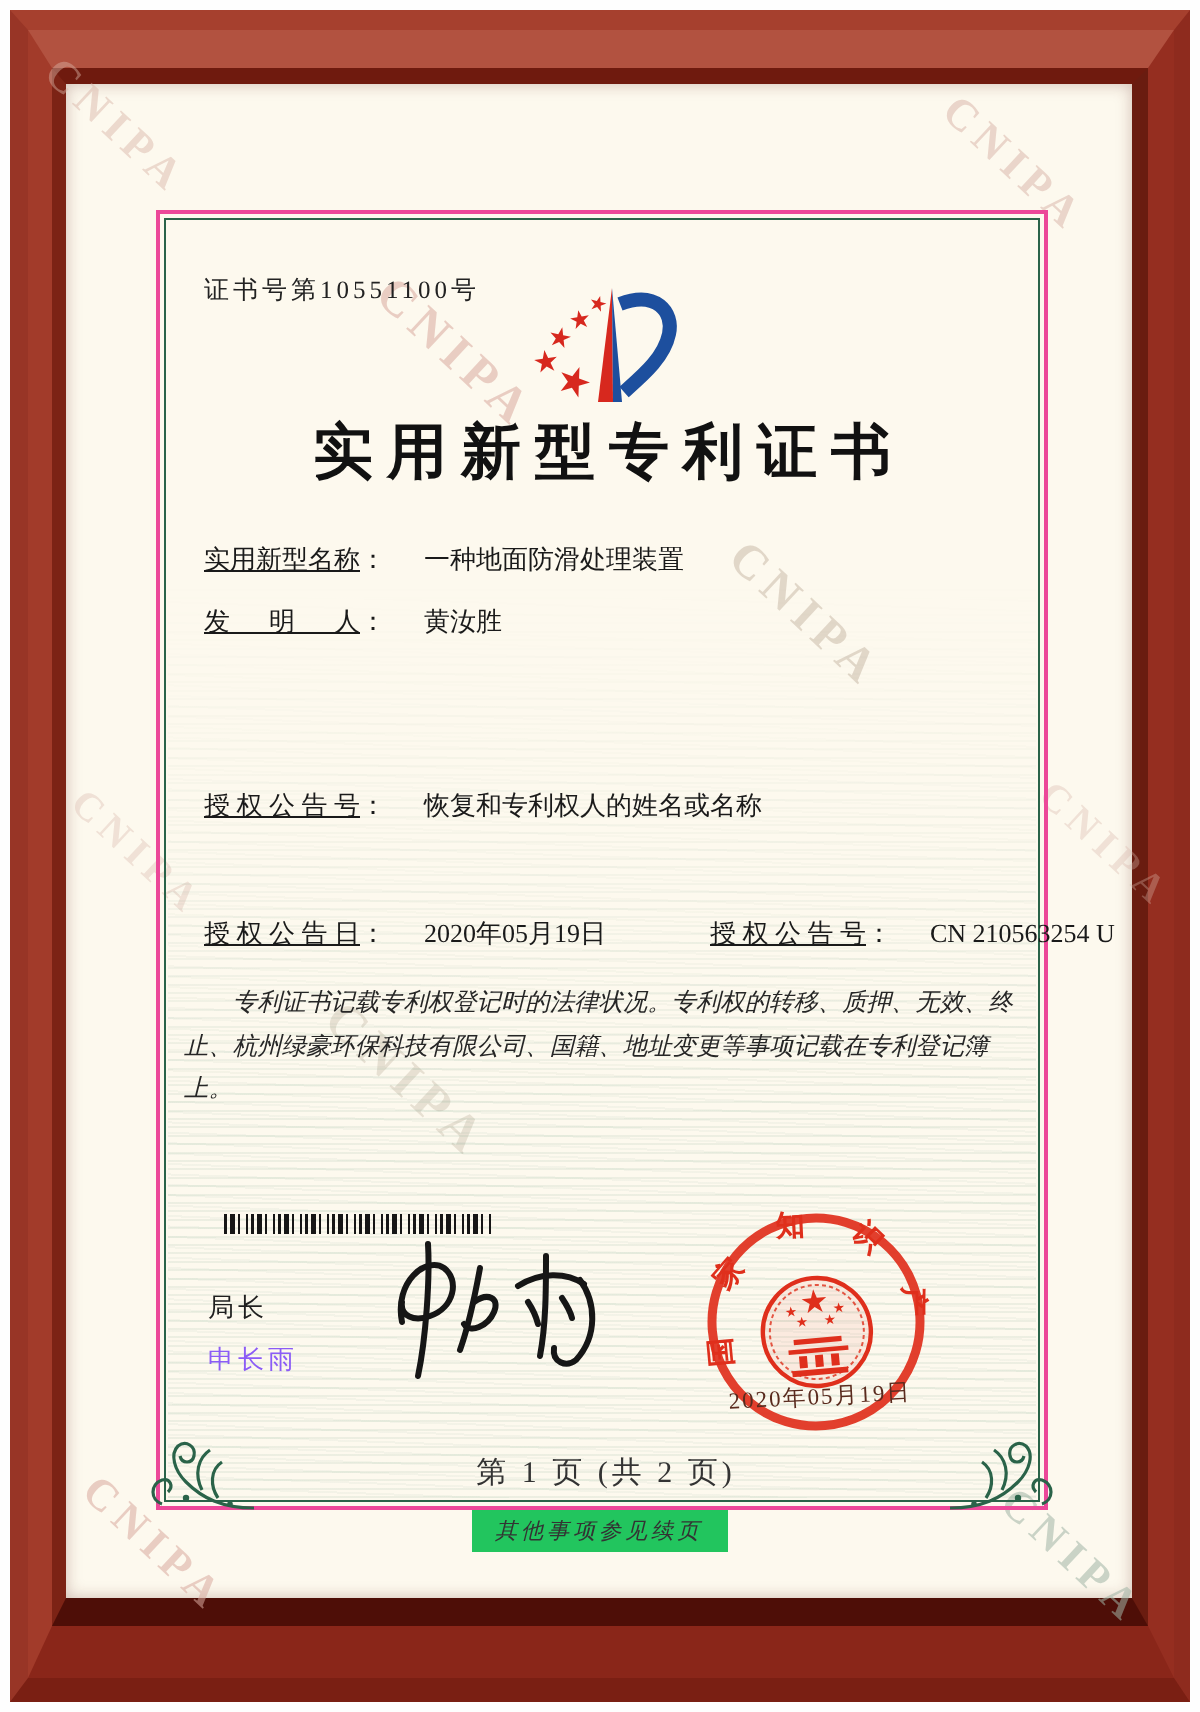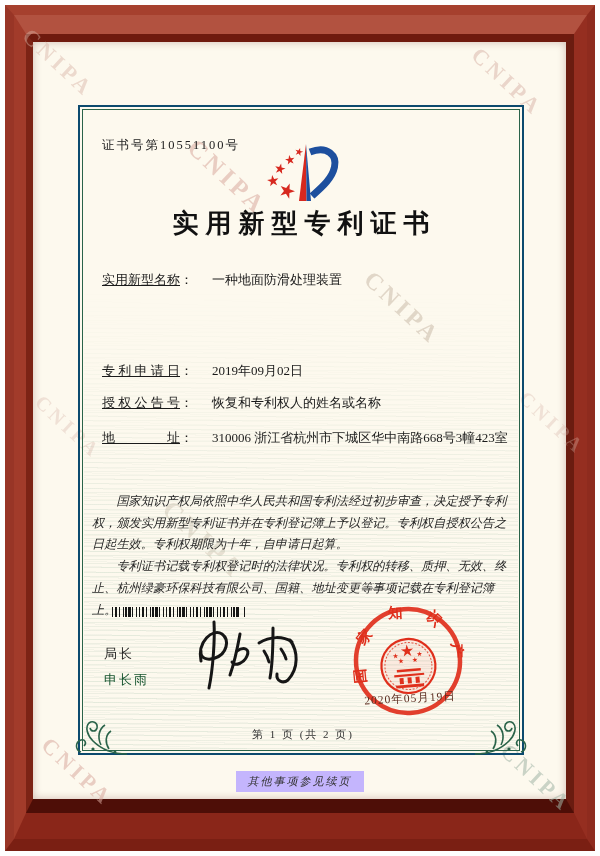--- a/index.html
+++ b/index.html
@@ -12,61 +12,61 @@
       border-color:#b25240 #952e20 #8a2619 #a23b2a;}
   .f3{position:absolute;inset:0;border-style:solid;border-width:8px 8px 14px 7px;
       border-color:#6f1a0e #6a1c10 #4e0e07 #7c2315;}
   .paper{position:absolute;inset:0;background:#fdf9ee;
          box-shadow:inset 0 0 8px rgba(90,30,20,.28);}
   
   .wm{position:absolute;font-weight:bold;letter-spacing:4px;white-space:nowrap;
       transform:translate(-50%,-50%) rotate(43deg);pointer-events:none;z-index:1;}
   
   .cert-border{position:absolute;left:45px;top:63px;width:442px;height:646px;
-      border:2px solid #0c4a6e;z-index:2;}
+      border:2px solid #ec4899;z-index:2;}
   .cert-border .inner-line{position:absolute;inset:2px;border:1px solid #2a6349;}
   .guilloche{position:absolute;inset:4px;
       background-image:
         repeating-linear-gradient(0deg, rgba(96,150,123,.10) 0 1px, transparent 1px 4.2px),
         repeating-linear-gradient(2deg, rgba(96,150,123,.06) 0 1px, transparent 1px 5.2px);
       -webkit-mask-image:linear-gradient(to bottom,transparent 0 28%,#000 70%);
       mask-image:linear-gradient(to bottom,transparent 0 28%,#000 70%);}
   
   .certno{position:absolute;left:22px;top:30px;font-size:12.5px;letter-spacing:2px;color:#222;}
   .logo{position:absolute;left:185px;top:36px;}
-  .title{position:absolute;left:0;right:0;top:99px;text-align:center;font-size:26px;
+  .title{position:absolute;left:0;right:0;top:99px;text-align:center;font-size:30px;
          font-weight:700;letter-spacing:7px;text-indent:7px;color:#111;}
   .frow{position:absolute;left:22px;right:10px;font-size:13px;color:#1a1a1a;white-space:nowrap;}
   .flabel{display:inline-block;width:78px;text-align:justify;text-align-last:justify;vertical-align:top;text-decoration:underline;}
   .fcolon{display:inline-block;width:13px;}
   .fvalue{margin-left:19px;}
   .pair2{position:absolute;left:253px;top:0;}
   .body-text{position:absolute;left:12px;top:384px;width:418px;font-size:12.2px;
              line-height:1.78;color:#262626;font-style:italic;}
   .body-text p{margin:0;text-indent:2em;}
   .barcode{position:absolute;left:32px;top:500px;width:134px;height:10px;
       background:repeating-linear-gradient(90deg,
         #161616 0 1.5px, transparent 1.5px 3px,
         #161616 3px 5.5px, transparent 5.5px 7px,
         #161616 7px 8px,  transparent 8px 11px,
         #161616 11px 12px, transparent 12px 13.5px);}
   .issuer-role{position:absolute;left:24px;top:538px;font-size:13px;letter-spacing:2px;color:#1f1f1f;text-align:right;}
-  .issuer-name{position:absolute;left:24px;top:564px;font-size:13px;letter-spacing:2px;color:#14532d;}
+  .issuer-name{position:absolute;left:24px;top:564px;font-size:13px;letter-spacing:2px;color:#8b5cf6;}
   .signature{position:absolute;left:105px;top:510px;}
   .seal{position:absolute;left:270px;top:496px;width:116px;height:116px;transform:rotate(-5deg);}
   .seal-date{position:absolute;left:272px;top:584px;width:116px;text-align:center;
              font-size:11.5px;color:#5a2b1e;transform:rotate(-3deg);letter-spacing:1px;}
   .page-info{position:absolute;left:4px;right:0;top:620px;text-align:center;
-             font-size:11px;letter-spacing:2px;color:#333;}
+             font-size:15px;letter-spacing:2px;color:#333;}
   .flourish{position:absolute;top:612px;}
   .flourish.left{left:-9px;}
   .flourish.right{right:-9px;transform:scaleX(-1);}
   .cont-note{position:absolute;left:50%;top:713px;transform:translateX(-50%);
-             background:#c4b5fd;padding:3px 12px;font-size:11px;font-style:italic;
-             color:#333;letter-spacing:2px;z-index:3;white-space:nowrap;margin-top:16px;}
+             background:#22c55e;padding:3px 12px;font-size:11px;font-style:italic;
+             color:#333;letter-spacing:2px;z-index:3;white-space:nowrap;}
 </style>
 </head>
 <body>
 
 <div class="stage">
   <div class="f1">
   <div class="f2">
   <div class="f3">
   <div class="paper">
 
@@ -97,32 +97,34 @@
         </g>
         <polygon points="41,1 41.5,58 46,58" fill="#1d4f9e"></polygon>
         <path d="M45,9 C63,2 72,13 69.5,24 C67,36 56,45 47,53" stroke="#1d4f9e" stroke-width="7" fill="none"></path>
       </svg>
 
       <div class="title">实用新型专利证书</div>
 
       <div class="frow" style="top:164px;">
         <span class="flabel">实用新型名称</span><span class="fcolon">：</span><span class="fvalue">一种地面防滑处理装置</span>
       </div>
-      <div class="frow" style="top:255px;">
-        <span class="flabel">专利申请日</span><span class="fcolon">：</span><span class="fvalue">2019年09月02日</span>
+      <div class="frow" style="top:195px;">
+        <span class="flabel">发明人</span><span class="fcolon">：</span><span class="fvalue">黄汝胜</span>
       </div>
       <div class="frow" style="top:287px;">
         <span class="flabel">授权公告号</span><span class="fcolon">：</span><span class="fvalue">恢复和专利权人的姓名或名称</span>
       </div>
-      <div class="frow" style="top:322px;">
-        <span class="flabel">地址</span><span class="fcolon">：</span><span class="fvalue">310006 浙江省杭州市下城区华中南路668号3幢423室</span>
+      <div class="frow" style="top:351px;">
+        <span class="flabel">授权公告日</span><span class="fcolon">：</span><span class="fvalue">2020年05月19日</span>
+        <span class="pair2">
+          <span class="flabel">授权公告号</span><span class="fcolon">：</span><span class="fvalue">CN 210563254 U</span>
+        </span>
       </div>
 
       <div class="body-text">
-        <p>国家知识产权局依照中华人民共和国专利法经过初步审查，决定授予专利权，颁发实用新型专利证书并在专利登记簿上予以登记。专利权自授权公告之日起生效。专利权期限为十年，自申请日起算。</p>
         <p>专利证书记载专利权登记时的法律状况。专利权的转移、质押、无效、终止、杭州绿豪环保科技有限公司、国籍、地址变更等事项记载在专利登记簿上。</p>
       </div>
 
       <div class="barcode"></div>
 
       <div class="issuer-role">局长</div>
       <div class="issuer-name">申长雨</div>
 
       <svg class="signature" width="118" height="78" viewBox="0 0 118 78">
         <g stroke="#161616" stroke-width="3" fill="none" stroke-linecap="round">

